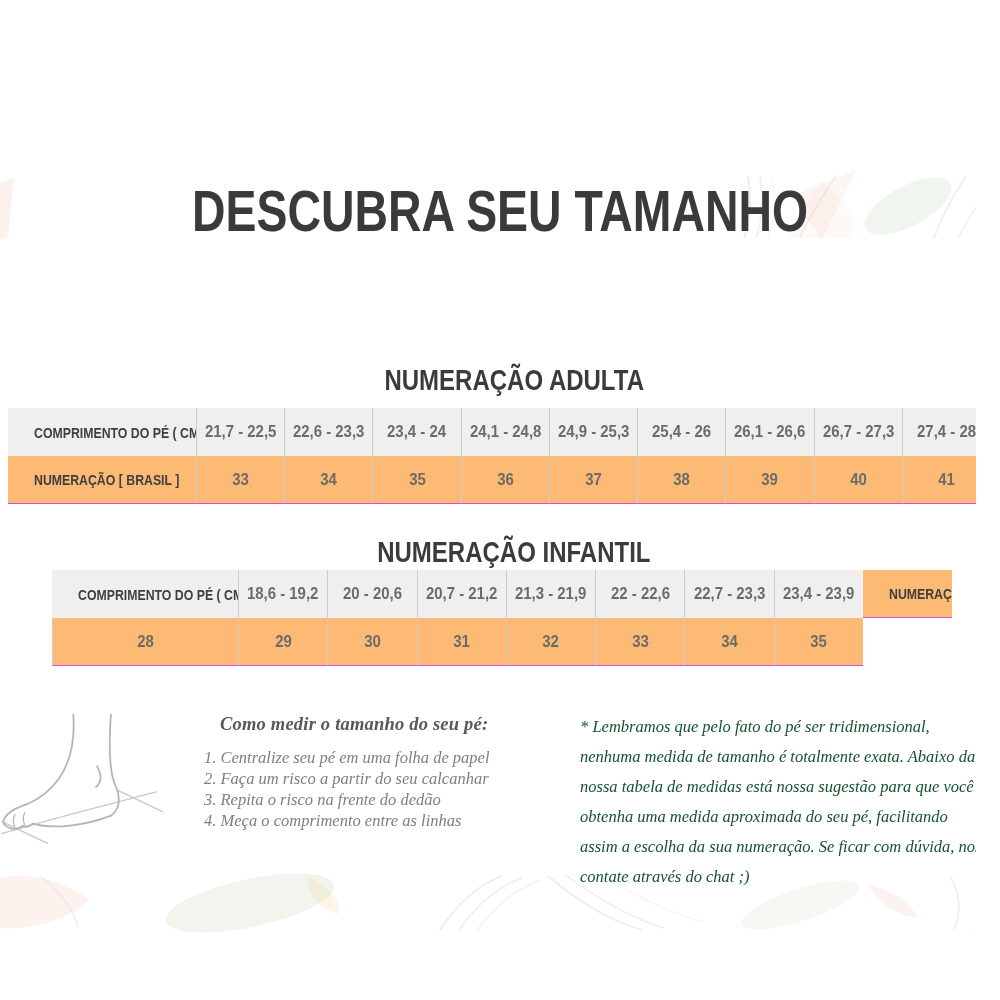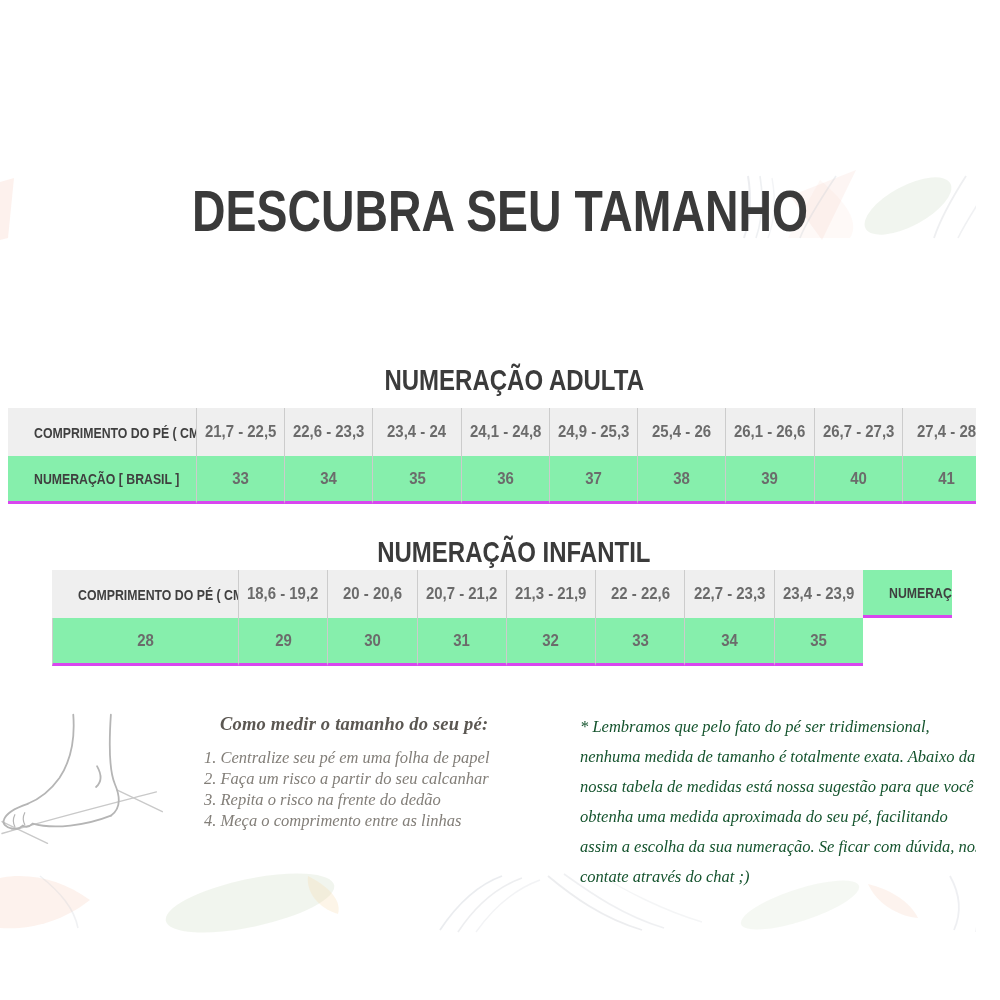--- a/index.html
+++ b/index.html
@@ -78,21 +78,21 @@
     width: 900px;
     grid-template-columns: 186px repeat(8, 1fr);
   }
   .cell {
     display: flex;
     align-items: center;
     justify-content: center;
     overflow: hidden;
   }
   .cell.head { background: #efefef; }
-  .cell.body { background: #86efac; border-bottom: 3px solid #d946ef; }
+  .cell.body { background: #fdba74; border-bottom: 1px solid #d946ef; }
   .cell.sep  { border-left: 1px solid #cccccc; }
   .cell.label {
     justify-content: flex-start;
     padding-left: 26px;
     font-size: 15px;
     font-weight: 700;
     color: #3f3f3f;
   }
   .cell.value {
     font-size: 17px;

